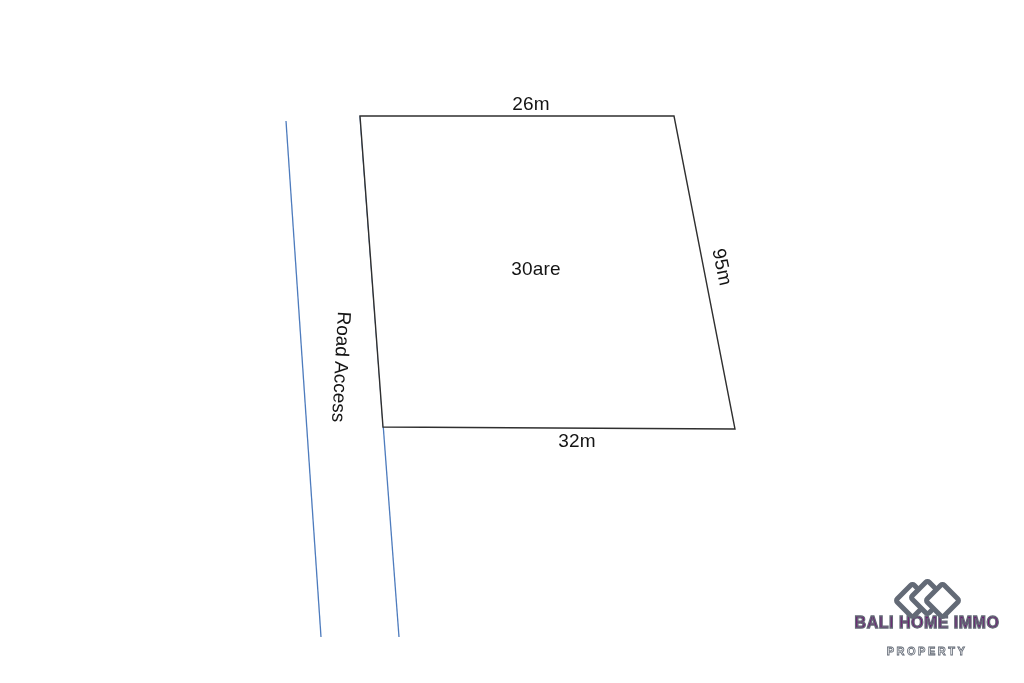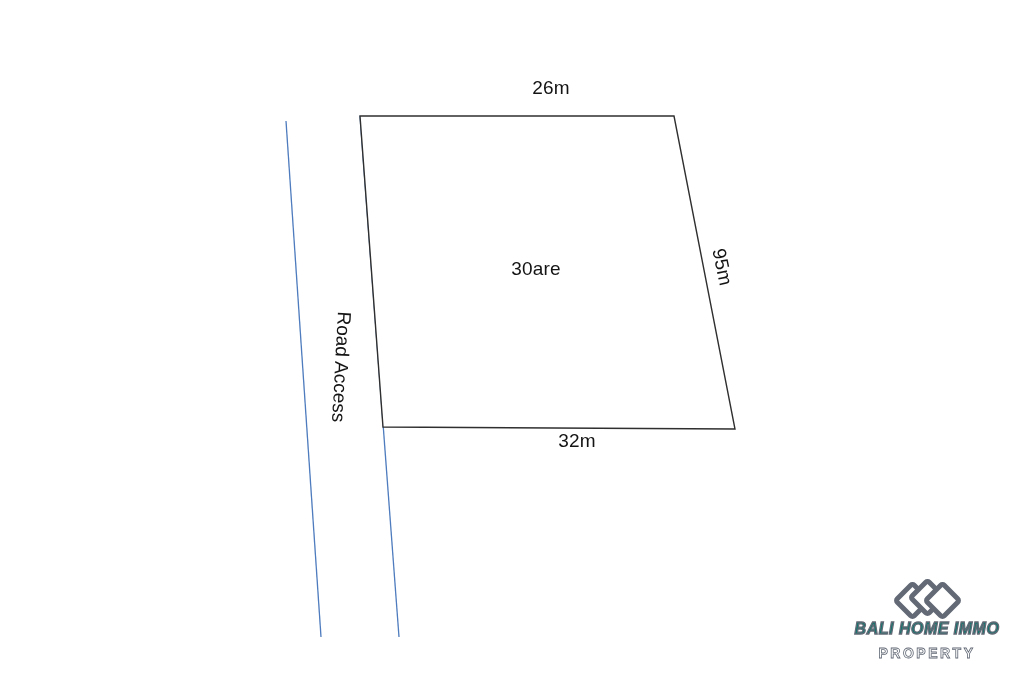--- a/index.html
+++ b/index.html
@@ -61,51 +61,49 @@
     box-sizing: content-box;
     border: 5px solid var(--brand, #636a76);
     border-radius: 5px;
     background: #ffffff;
     transform: rotate(45deg);
   }
   .diamond.d1 { left: 2px;  top: 6px; z-index: 1; }
   .diamond.d2 { left: 17px; top: 3px; z-index: 2; }
   .diamond.d3 { left: 32px; top: 6px; z-index: 3; }
   .brand-name {
-    margin-top: 6px;
     font-size: 16px;
     font-weight: bold;
     letter-spacing: 0.5px;
-    color: #0f766e;
+    color: #701a75;
     -webkit-text-stroke: 1.3px var(--brand, #636a76);
     white-space: nowrap;
-    font-style: italic;
   }
   .brand-tagline {
-    margin-top: 7px;
-    font-size: 14px;
+    margin-top: 13px;
+    font-size: 11px;
     font-weight: bold;
     letter-spacing: 2.5px;
     color: #ffffff;
     -webkit-text-stroke: 0.8px var(--brand, #636a76);
     white-space: nowrap;
   }
 </style>
 </head>
 <body>
 
 <div class="page">
 
   <svg class="plan-svg" viewBox="0 0 1024 683">
     <line x1="286" y1="121" x2="321" y2="637" stroke-width="1.3" fill="none" stroke="#4d7bbd"></line>
     <line x1="360" y1="116" x2="399" y2="637" stroke-width="1.3" fill="none" stroke="#4d7bbd"></line>
     <polygon points="360,116 674,116 735,429 383,427" fill="#ffffff" stroke-width="1.4" stroke="#2f2f2f"></polygon>
   </svg>
 
-  <div class="dim-label" style="left:531px; top:88px;margin-left:20px;">26m</div>
+  <div class="dim-label" style="left:531px; top:104px;">26m</div>
 
   <div class="dim-label rot78" style="left:722px; top:267px;">95m</div>
 
   <div class="dim-label" style="left:558px; top:441px;margin-left:19px;">32m</div>
 
   <div class="dim-label" style="left:536px; top:269px;">30are</div>
 
   <div class="road-label" style="left:341px; top:367px;">Road Access</div>
 
   <div class="brand">

